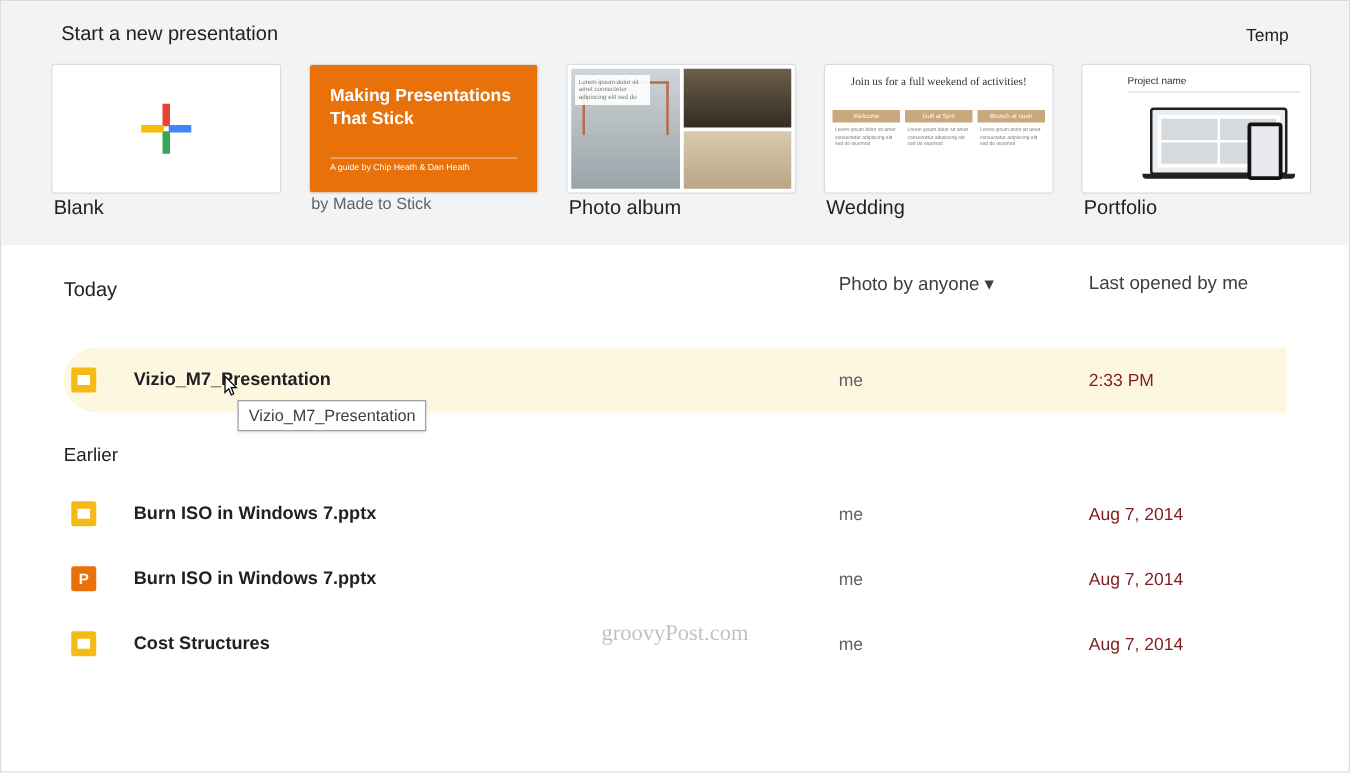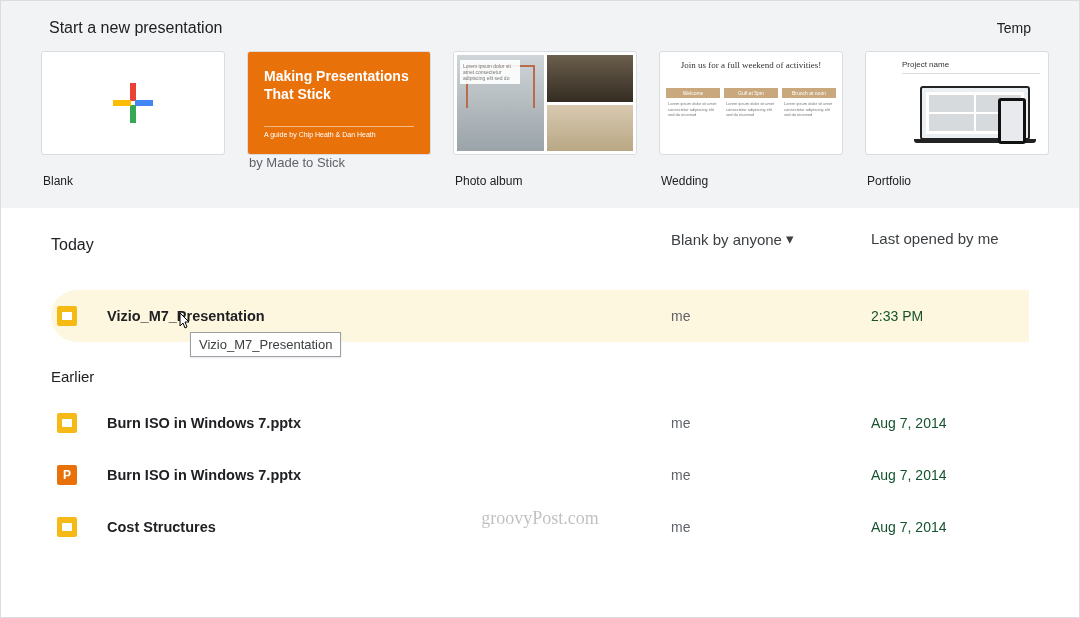--- a/index.html
+++ b/index.html
@@ -43,23 +43,23 @@
     width: 184px;
     height: 104px;
     border: 1px solid #dadce0;
     border-radius: 3px;
     background: #fff;
     overflow: hidden;
     cursor: pointer;
     position: relative;
   }
   .tpl-title {
-    font-size: 12px;
+    font-size: 16px;
     color: #202124;
-    padding: 19px 2px 2px 2px;
+    padding: 3px 2px 2px 2px;
     font-weight: 500;
   }
   .tpl-sub {
     font-size: 13px;
     color: #5f6368;
     padding: 0 2px;
   }
   
   .plus-icon { display:flex; justify-content:center; align-items:center; height:100%; }
   .plus-icon svg { width:44px; height:44px; }
@@ -127,21 +127,21 @@
     padding-left:4px;
   }
   .file-row.highlight { background:#fef7e0; }
   .file-icon { width:52px; display:flex; justify-content:flex-start; align-items:center; padding-left:2px;}
   .icon-box { width:20px; height:20px; border-radius:2px; display:flex; align-items:center; justify-content:center;}
   .icon-slides{ background:#f5ba15;}
   .icon-slides::after{content:"";width:10px;height:8px;background:#fff;}
   .icon-pptx{ background:#e8710a; color:#fff; font-size:12px; font-weight:700; }
   .file-name { flex:0 0 564px; font-size:14.5px; font-weight:600; color:#202124;}
   .file-owner{ flex:0 0 200px; font-size:14px; color:#5f6368;}
-  .file-date { flex:1; font-size:14px; color:#14532d;}
+  .file-date { flex:1; font-size:14px; color:#7f1d1d;}
   .tooltip {
     position:absolute;
     left:189px; top:124px;
     background:#fff;
     border:1px solid #9aa0a6;
     font-size:13px;
     padding:4px 8px;
     color:#3c4043;
     box-shadow:0 1px 2px rgba(0,0,0,.1);
   }
@@ -250,21 +250,21 @@
       <div class="tpl-title">Portfolio</div>
     </div>
   </div>
 </div>
 
 <div class="list-area">
   <div class="list-header">
     <div class="col-name section-label">Today</div>
     <div class="col-owner">
       <div class="owner-dd">
-        <span>Blank by anyone</span>
+        <span>Photo by anyone</span>
         <span>▾</span>
       </div>
     </div>
     <div class="col-date">Last opened by me</div>
   </div>
 
   <div class="file-row highlight">
     <div class="file-icon">
         <div class="icon-box icon-slides"></div>
       </div>

